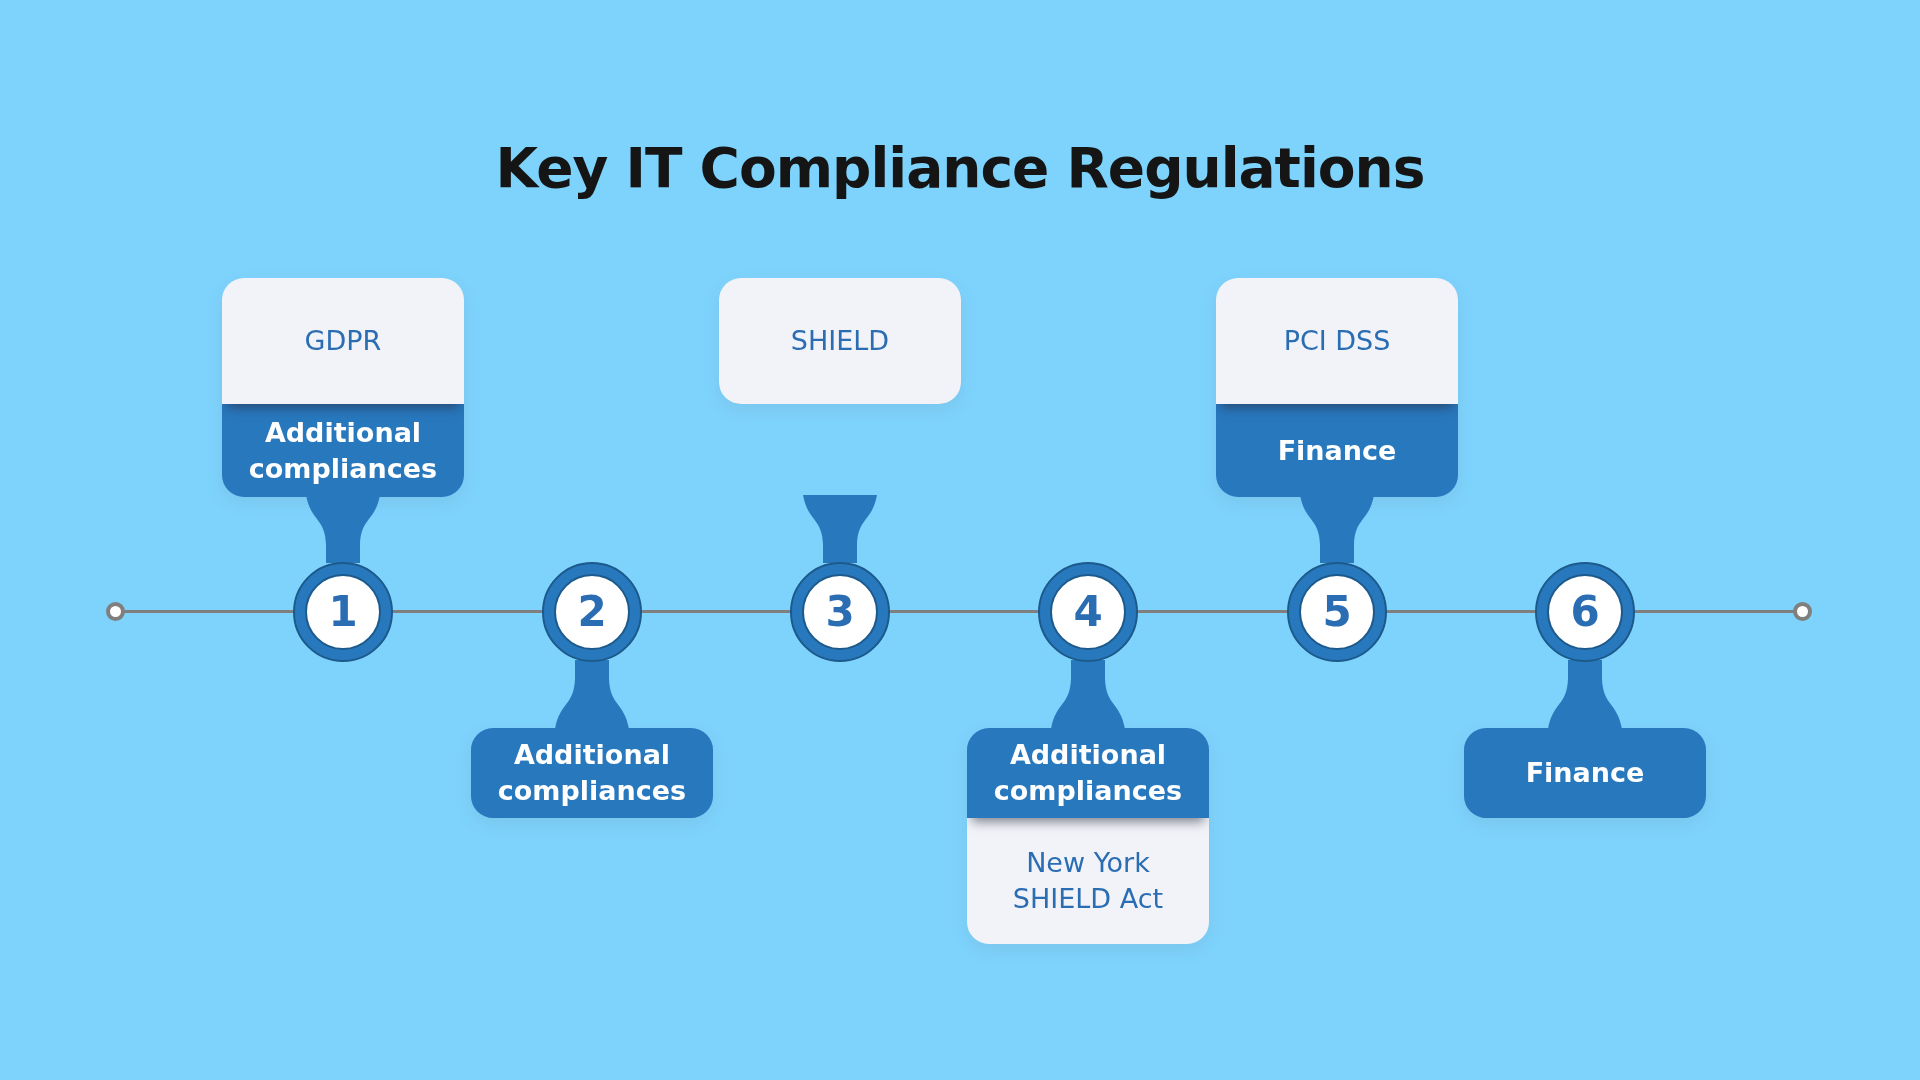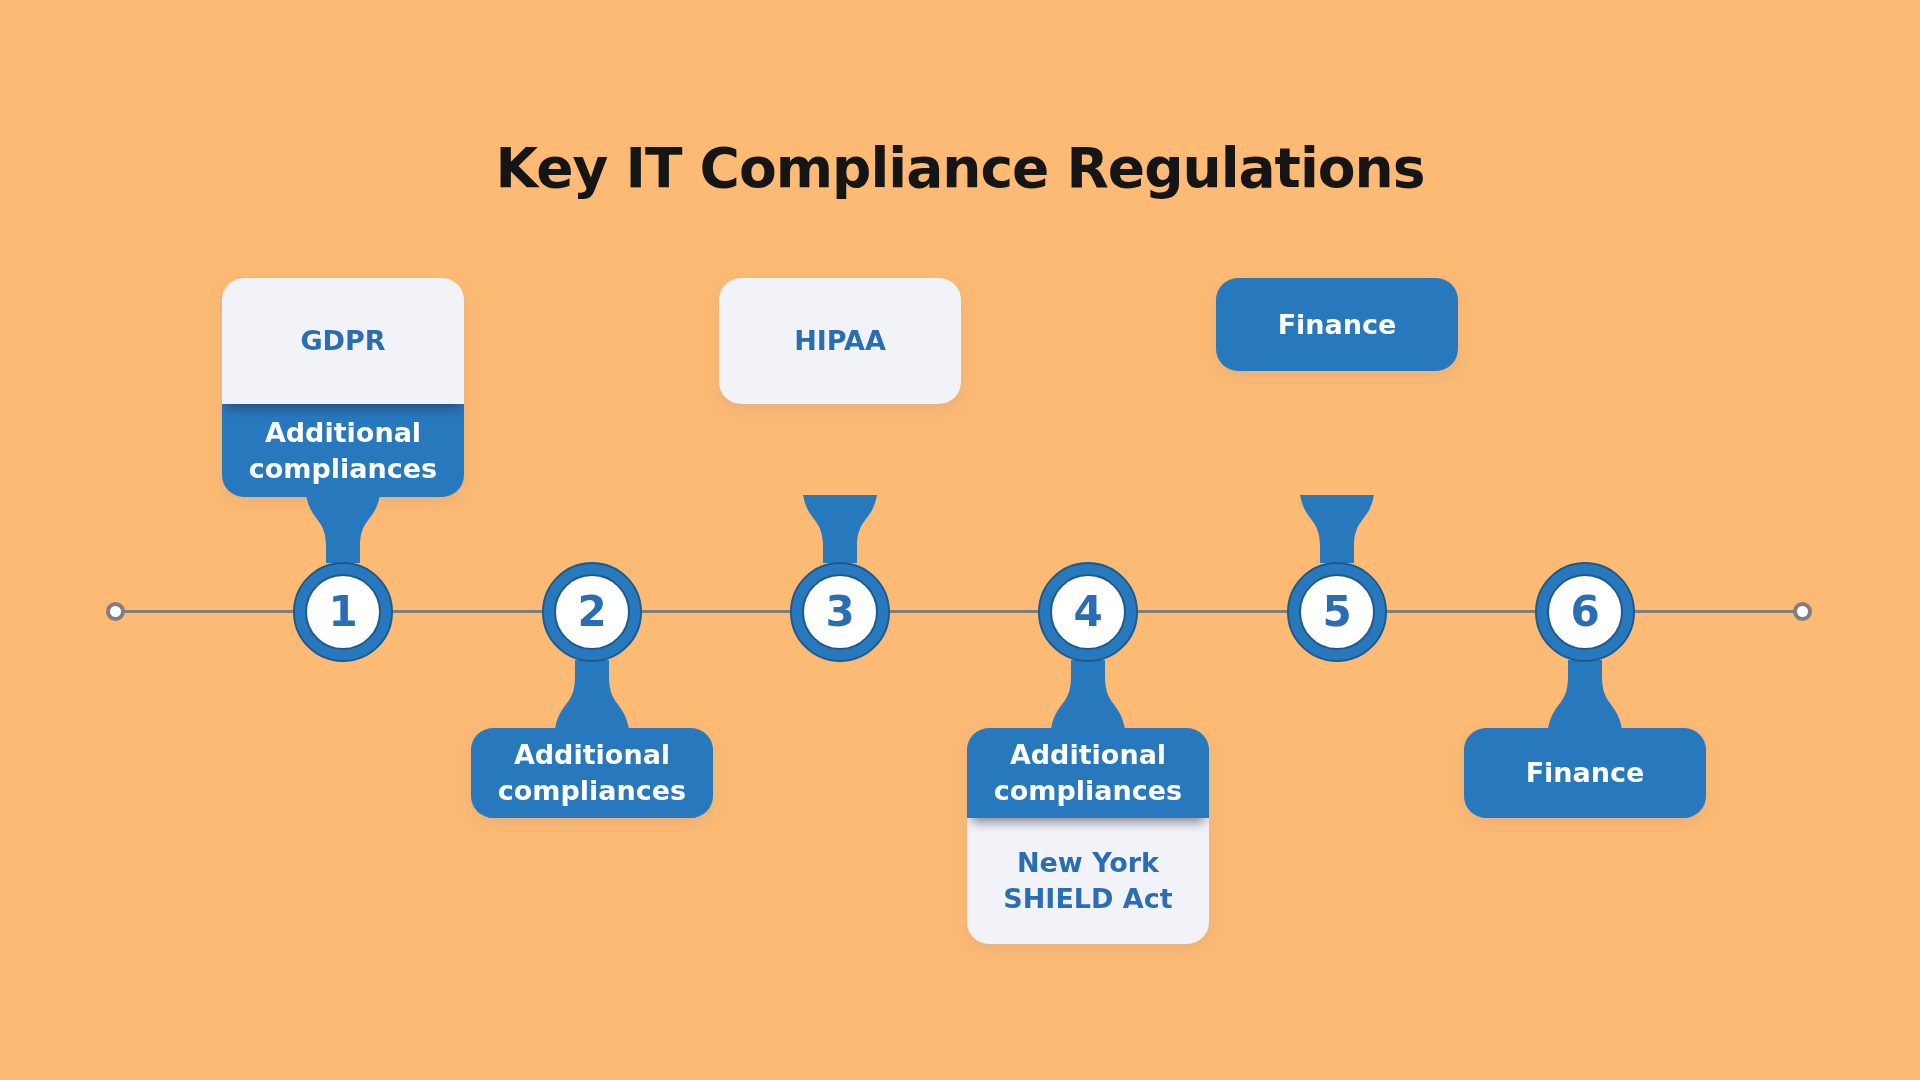--- a/index.html
+++ b/index.html
@@ -1,18 +1,18 @@
 <!DOCTYPE html>
 <html style="--accent-blue: #2878be; --text-blue: #2a6db3; --light-panel: #f1f3f8; --line-gray: #7f7f7f; --title-color: #151515;"><head>
 <meta charset="utf-8">
 <style>
   * { margin:0; padding:0; box-sizing:border-box; }
   html,body { background:#ffffff; }
   .stage {
-    position:relative; width:1920px; height:1080px; background:#fdba74;
+    position:relative; width:1920px; height:1080px; background:#7dd3fc;
     font-family:"DejaVu Sans","Liberation Sans",sans-serif; overflow:hidden;
   }
   .title {
     position:absolute; top:136px; left:0; width:100%;
     text-align:center; font-size:55px; font-weight:700; letter-spacing:-1px;
     color:var(--title-color,#151515);
   }
   
   .tl-line {
     position:absolute; left:115px; top:610px; width:1688px; height:3px;
@@ -42,21 +42,21 @@
   .card.above { top:278px; }
   .card.below { top:728px; }
 
   .panel {
     display:flex; align-items:center; justify-content:center;
     text-align:center; padding:0 24px;
   }
   .panel-light {
     background:var(--light-panel,#f1f3f8);
     color:var(--text-blue,#2a6db3);
-    font-weight:700; font-size:27px; line-height:1.35; height:126px;
+    font-weight:400; font-size:27px; line-height:1.35; height:126px;
   }
   .panel-blue {
     background:var(--accent-blue,#2878be);
     color:#ffffff; font-weight:700; font-size:27px; line-height:1.32;
   }
   .card.above .panel-blue { height:93px; }
   .card.below .panel-blue { height:90px; }
   
   .card.above .panel-light,
   .card.below .panel-blue {
@@ -127,21 +127,21 @@
     <div class="card below">
       <div class="panel panel-blue">
         <span>Additional compliances</span>
       </div>
     </div>
   </div>
 
   <div class="node-group n3">
     <div class="card above">
       <div class="panel panel-light">
-        <span>HIPAA</span>
+        <span>SHIELD</span>
       </div>
     </div>
     <svg class="funnel above" viewBox="0 0 90 66" preserveAspectRatio="none">
       <path d="M8,0 C13,26 27,22 28,48 L28,66 L62,66 L62,48 C63,22 77,26 82,0 Z"></path>
     </svg>
     <div class="node-circle">
       <div class="node-inner">3</div>
     </div>
   </div>
 
@@ -157,20 +157,23 @@
         <span>Additional compliances</span>
       </div>
       <div class="panel panel-light">
         <span>New York SHIELD Act</span>
       </div>
     </div>
   </div>
 
   <div class="node-group n5">
     <div class="card above">
+      <div class="panel panel-light">
+        <span>PCI DSS</span>
+      </div>
       <div class="panel panel-blue">
         <span>Finance</span>
       </div>
     </div>
     <svg class="funnel above" viewBox="0 0 90 66" preserveAspectRatio="none">
       <path d="M8,0 C13,26 27,22 28,48 L28,66 L62,66 L62,48 C63,22 77,26 82,0 Z"></path>
     </svg>
     <div class="node-circle">
       <div class="node-inner">5</div>
     </div>

